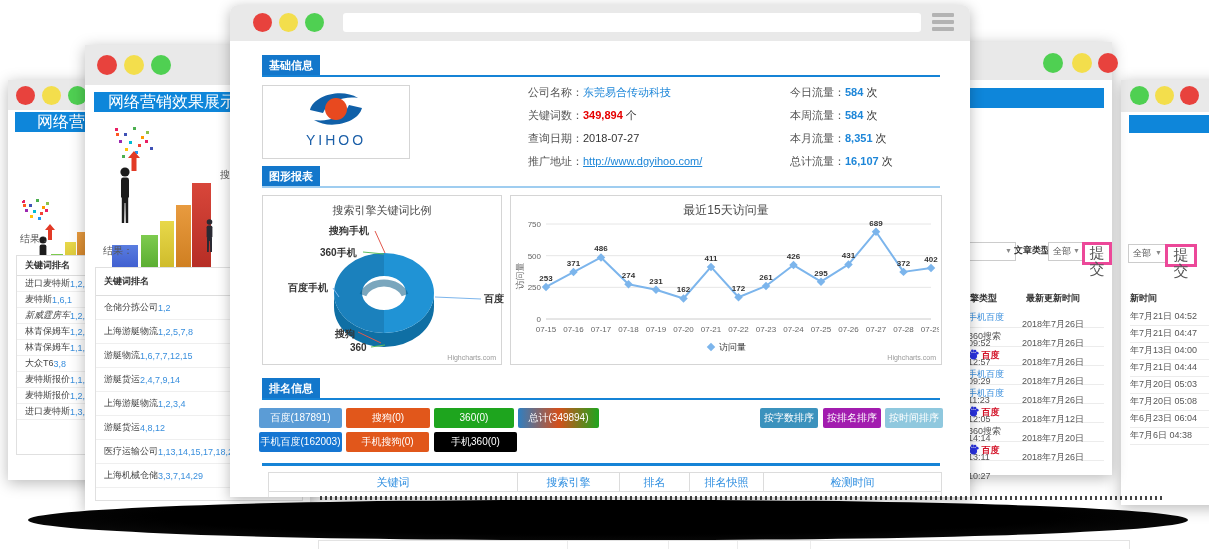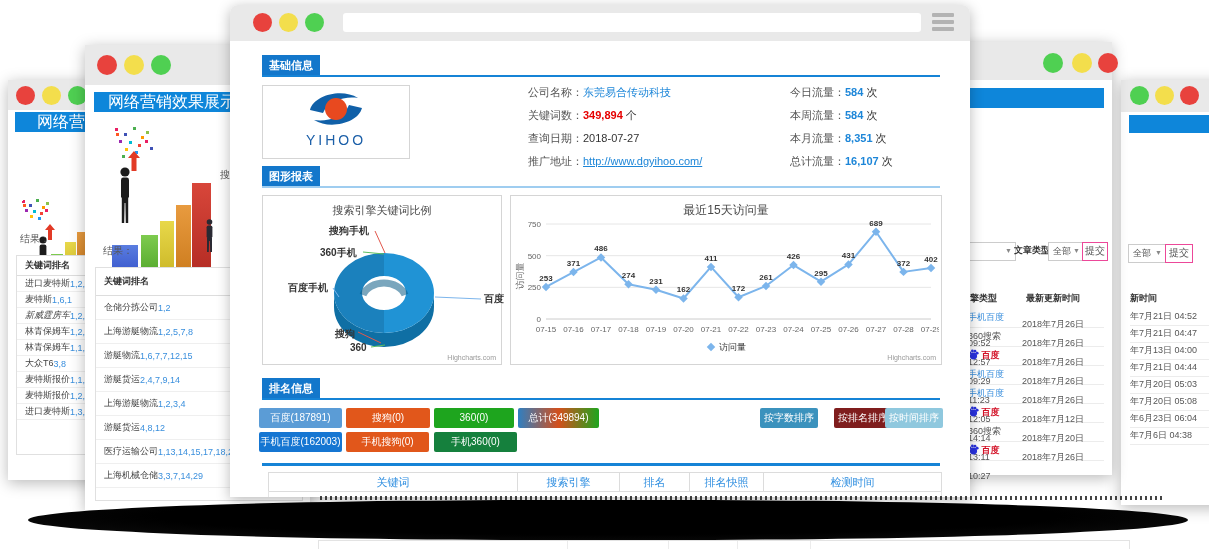--- a/index.html
+++ b/index.html
@@ -20,21 +20,21 @@
   .kw-row .c2{color:#3a8fdd;}
   .kw-head{font-weight:bold;color:#333;border-bottom:1px solid #ddd;}
   .btn{position:absolute;height:20px;line-height:20px;text-align:center;color:#fff;font-size:10px;
     border-radius:2px;cursor:pointer;}
   .info-row{height:23px;line-height:23px;font-size:11px;color:#555;white-space:nowrap;}
   .v-link{color:#1d86d8;} .v-red{color:#e60000;font-weight:bold;} .v-blue{color:#1d86d8;font-weight:bold;}
   .v-plain{color:#333;} .v-underline-link{color:#1d86d8;text-decoration:underline;}
   .mini-select{position:absolute;height:17px;border:1px solid #ccc;background:#fff;font-size:9px;
     color:#555;line-height:16px;padding-left:4px;}
   .mini-select .arr{position:absolute;right:3px;top:0;color:#888;font-size:7px;}
-  .mini-btn{position:absolute;height:17px;border:1px solid #ec4899;background:#fff;font-size:10px;
+  .mini-btn{position:absolute;height:17px;border:3px solid #ec4899;background:#fff;font-size:15px;
     color:#555;line-height:16px;text-align:center;}
   .rt-row{position:absolute;border-bottom:1px solid #ececec;font-size:9px;color:#444;}
   .eng-link{color:#3a8fdd;} .eng-text{color:#555;}
   .baidu-red{color:#d20f25;font-weight:bold;}
   .confetti{position:absolute;width:3px;height:3px;background:transparent;}
   .bar3d{position:absolute;bottom:0;}
   .hamburger{position:absolute;width:22px;}
   .hamburger div{height:4px;background:#b3b3b3;margin-bottom:3px;border-radius:1px;}
   .header-cell{border-right:1px solid #dcdcdc;display:flex;align-items:center;justify-content:center;
     color:#2e8ee0;font-size:11px;}
@@ -395,23 +395,23 @@
     <div class="section-tab" style="left:32px;top:337px;width:58px;">排名信息</div>
     <div class="section-line" style="left:32px;top:357px;width:678px;"></div>
 
     <div class="abs" style="left:0;top:0;width:740px;height:456px;" id="rank-buttons">
         <div class="btn" style="left: 29px; top: 367px; width: 83px; background: rgb(91, 156, 214);">百度(187891)</div>
         <div class="btn" style="left: 116px; top: 367px; width: 84px; background: rgb(225, 87, 27);">搜狗(0)</div>
         <div class="btn" style="left: 204px; top: 367px; width: 80px; background: rgb(30, 165, 30);">360(0)</div>
         <div class="btn" style="left: 288px; top: 367px; width: 81px; background: linear-gradient(90deg, rgb(47, 127, 193), rgb(211, 79, 28), rgb(30, 165, 30));">总计(349894)</div>
         <div class="btn" style="left: 29px; top: 391px; width: 83px; background: rgb(21, 118, 210);">手机百度(162003)</div>
         <div class="btn" style="left: 116px; top: 391px; width: 83px; background: rgb(225, 87, 27);">手机搜狗(0)</div>
-        <div class="btn" style="left: 204px; top: 391px; width: 83px; background: #15803d;">手机360(0)</div>
+        <div class="btn" style="left: 204px; top: 391px; width: 83px; background: #000000;">手机360(0)</div>
         <div class="btn" style="left: 530px; top: 367px; width: 58px; background: rgb(59, 146, 189);">按字数排序</div>
-        <div class="btn" style="left: 593px; top: 367px; width: 58px; background: #7f1d1d; margin-left: 11px;">按排名排序</div>
+        <div class="btn" style="left: 593px; top: 367px; width: 58px; background: #a21caf;">按排名排序</div>
         <div class="btn" style="left: 655px; top: 367px; width: 58px; background: rgb(143, 200, 222);">按时间排序</div>
       </div>
 
     <div class="section-line" style="left:32px;top:422px;width:678px;height:3px;"></div>
 
     <div class="abs" style="left:38px;top:431px;width:672px;height:18px;border:1px solid #dcdcdc;display:flex;">
       <div class="header-cell" style="width:248px;">关键词</div>
       <div class="header-cell" style="width:101px;">搜索引擎</div>
       <div class="header-cell" style="width:69px;">排名</div>
       <div class="header-cell" style="width:73px;">排名快照</div>

